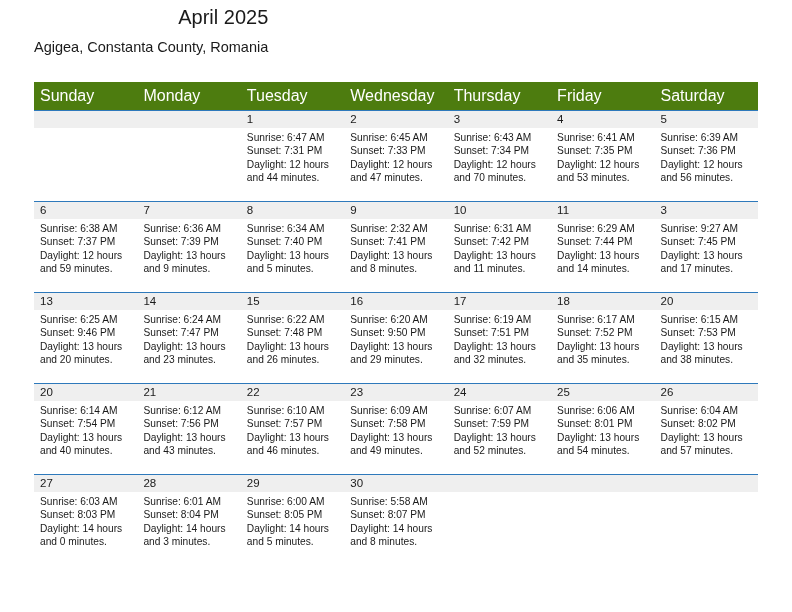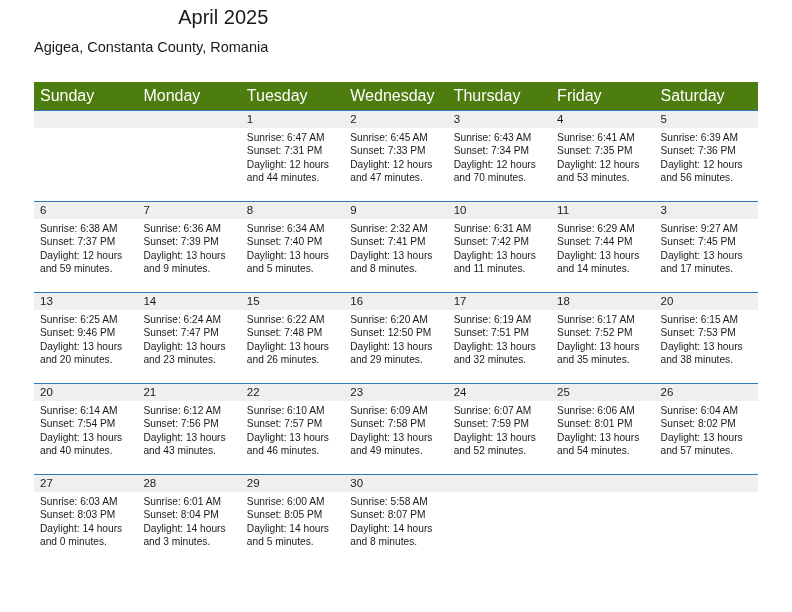--- a/index.html
+++ b/index.html
@@ -337,21 +337,21 @@
                 <div>Daylight: 13 hours</div>
                 <div>and 26 minutes.</div>
               </div>
             </div>
           </td>
           <td>
             <div class="cell">
               <div class="daynum-band">16</div>
               <div class="cell-body">
                 <div>Sunrise: 6:20 AM</div>
-                <div>Sunset: 12:50 PM</div>
+                <div>Sunset: 9:50 PM</div>
                 <div>Daylight: 13 hours</div>
                 <div>and 29 minutes.</div>
               </div>
             </div>
           </td>
           <td>
             <div class="cell">
               <div class="daynum-band">17</div>
               <div class="cell-body">
                 <div>Sunrise: 6:19 AM</div>

